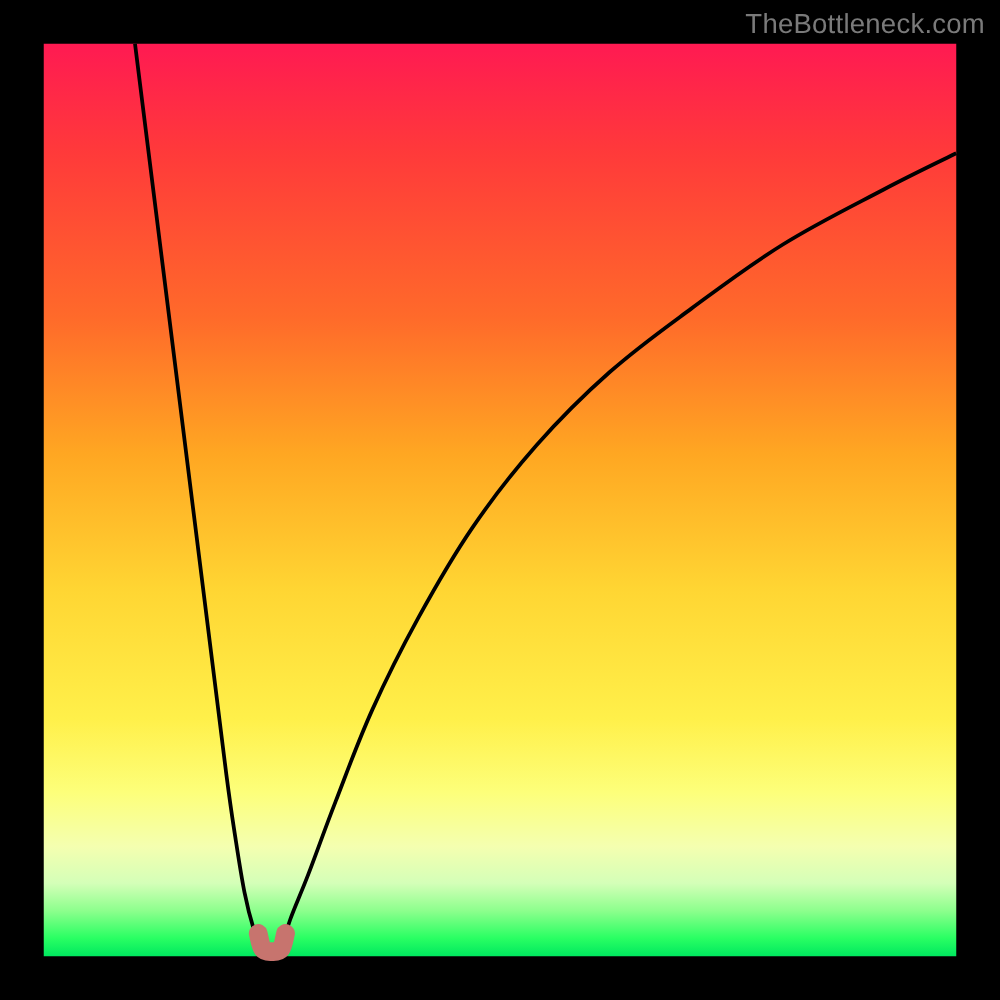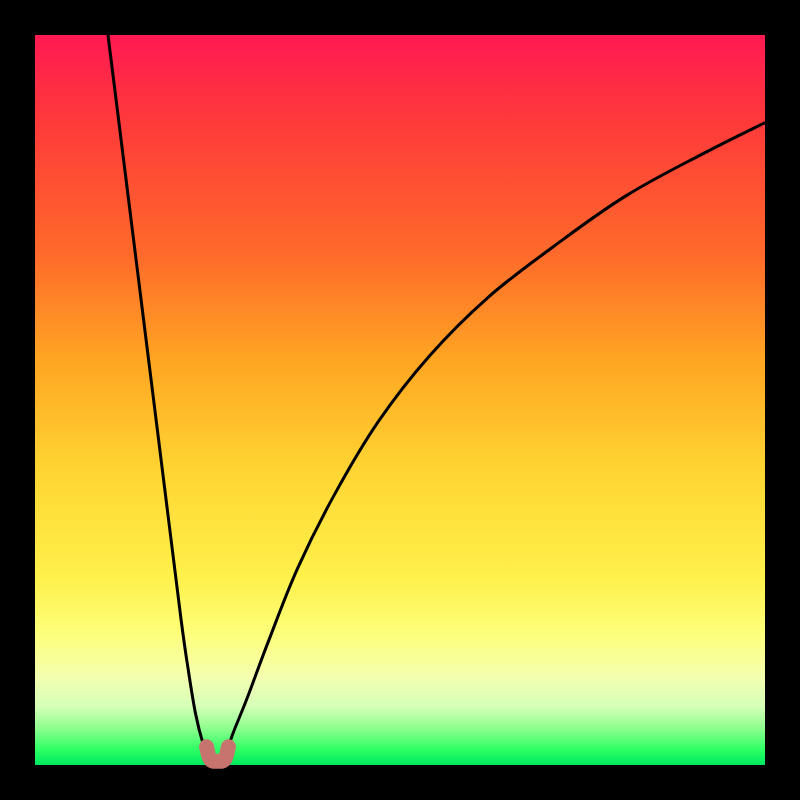--- a/index.html
+++ b/index.html
@@ -57,20 +57,21 @@
     width: 730px;
     height: 730px;
     overflow: visible;
   }
 </style>
 </head>
 <body>
 
 <div class="frame">
 
+  <div class="watermark">TheBottleneck.com</div>
 
   <div class="plot-area">
     <svg class="curves" viewBox="0 0 730 730" preserveAspectRatio="none">
       <path fill="none" stroke="#000000" stroke-width="3" d="M 73 0 C 75.628 21.02400000000001, 82.344 74.75200000000007, 87.6 116.80000000000007 C 92.856 158.84800000000007, 96.944 191.552, 102.2 233.59999999999997 C 107.456 275.64799999999997, 111.544 308.352, 116.8 350.4 C 122.056 392.448, 126.144 425.152, 131.4 467.2 C 136.656 509.248, 142.058 553.778, 146 584 C 149.942 614.222, 150.672 618.018, 153.29999999999998 635.1 C 155.92799999999997 652.182, 157.97199999999998 665.76, 160.6 678.9 C 163.228 692.04, 165.27200000000002 699.559, 167.9 708.1 C 170.528 716.6410000000001, 173.886 723.065, 175.2 726.35"></path>
       <path fill="none" stroke="#000000" stroke-width="3" d="M 189.8 726.35 C 191.114 721.751, 193.15800000000002 711.9689999999999, 197.10000000000002 700.8 C 201.04200000000003 689.631, 205.13 681.382, 211.7 664.3 C 218.26999999999998 647.218, 224.402 629.552, 233.6 605.9 C 242.798 582.2479999999999, 250.97400000000002 559.18, 262.8 532.9 C 274.626 506.62, 284.84599999999995 486.17999999999995, 299.29999999999995 459.9 C 313.75399999999996 433.62, 326.018 411.86600000000004, 343.09999999999997 386.90000000000003 C 360.18199999999996 361.934, 374.49 343.538, 394.20000000000005 321.2 C 413.9100000000001 298.86199999999997, 430.26200000000006 282.51, 452.6 262.8 C 474.938 243.09000000000003, 493.33399999999995 230.09600000000003, 518.3 211.70000000000005 C 543.266 193.30400000000006, 563.706 177.68200000000002, 591.3000000000001 160.60000000000002 C 618.8940000000001 143.51800000000003, 646.634 129.94000000000005, 671.6 116.80000000000007 C 696.566 103.66000000000007, 719.488 92.85600000000004, 730 87.60000000000002"></path>
       <path fill="none" stroke="#c7746e" stroke-width="15" stroke-linecap="round" stroke-linejoin="round" d="M 171.54999999999998 711.75 C 172.207 713.9838, 173.22899999999998 721.5319999999999, 175.2 724.16 C 177.171 726.788, 179.87199999999999 726.35, 182.5 726.35 C 185.12800000000001 726.35, 187.829 726.788, 189.8 724.16 C 191.77100000000002 721.5319999999999, 192.793 713.9838, 193.45000000000002 711.75"></path>
     </svg>
   </div>
 
 </div>

